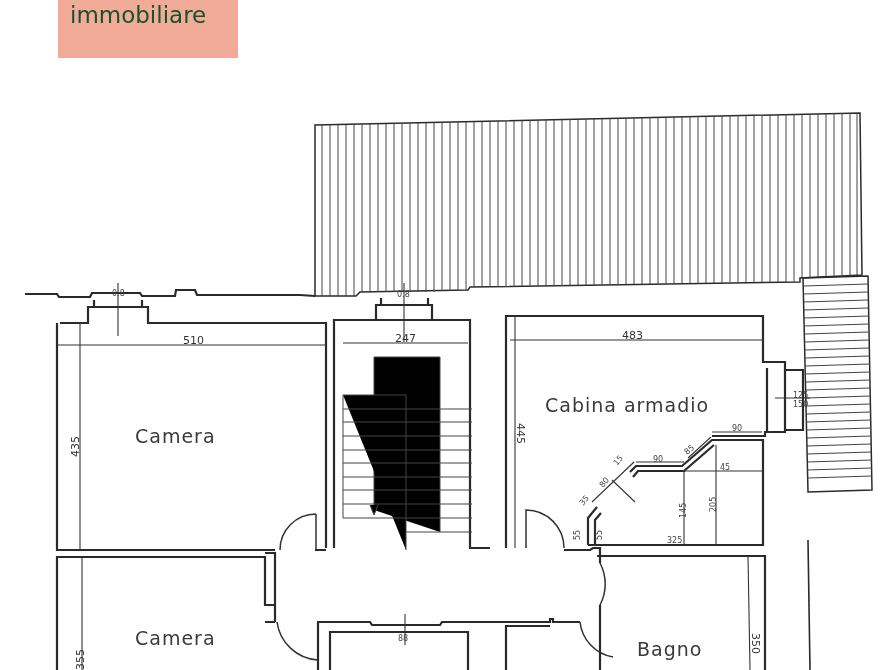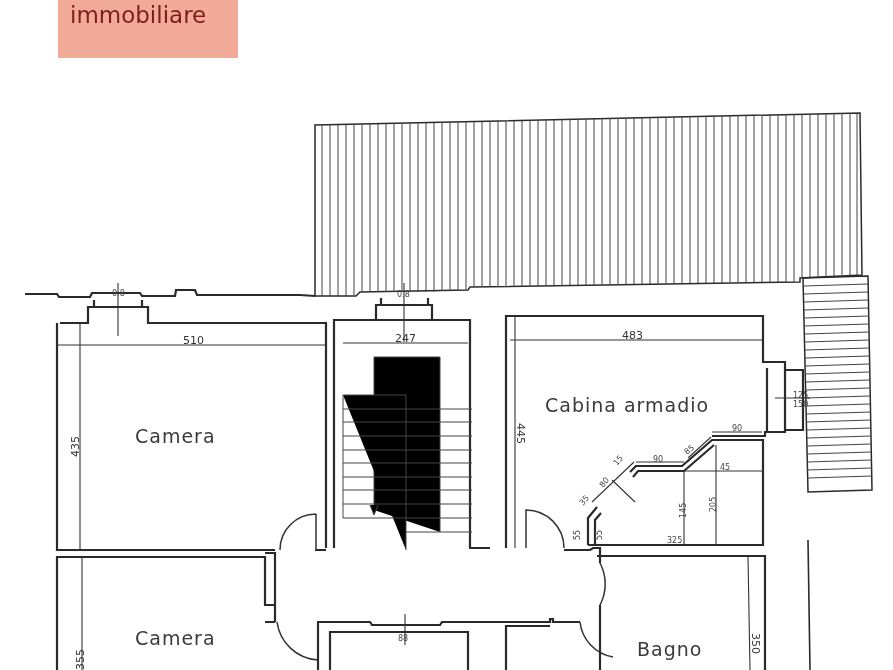--- a/index.html
+++ b/index.html
@@ -1,18 +1,18 @@
 <!DOCTYPE html>
 <html><head>
 <meta charset="utf-8">
 <style>
   html, body { margin: 0; padding: 0; background: #ffffff; }
   body { width: 893px; height: 670px; overflow: hidden; position: relative; font-family: "DejaVu Sans", sans-serif; }
   .logo { position: absolute; left: 58px; top: 0; width: 180px; height: 58px; background: #f2ab98; }
-  .logo-text { position: absolute; left: 12px; top: 2px; color: #7f1d1d; font-family: "DejaVu Sans", sans-serif; font-size: 23px; letter-spacing: 0px; }
+  .logo-text { position: absolute; left: 12px; top: 2px; color: #14532d; font-family: "DejaVu Sans", sans-serif; font-size: 23px; letter-spacing: 0px; }
   svg.plan { position: absolute; left: 0; top: 0; }
   .w { stroke: #2a2a2a; fill: none; stroke-width: 2.2; }
   .wt { stroke: #333; fill: none; stroke-width: 1.1; }
   .hatch { stroke: #444; stroke-width: 1; }
   .room-label { font-family: "DejaVu Sans", sans-serif; font-size: 19px; fill: #3a3a3a; letter-spacing: 1px; }
   .dim { font-family: "DejaVu Sans", sans-serif; font-size: 11px; fill: #333; }
   .dim-s { font-family: "DejaVu Sans", sans-serif; font-size: 8px; fill: #444; }
 </style>
 </head>
 <body>

